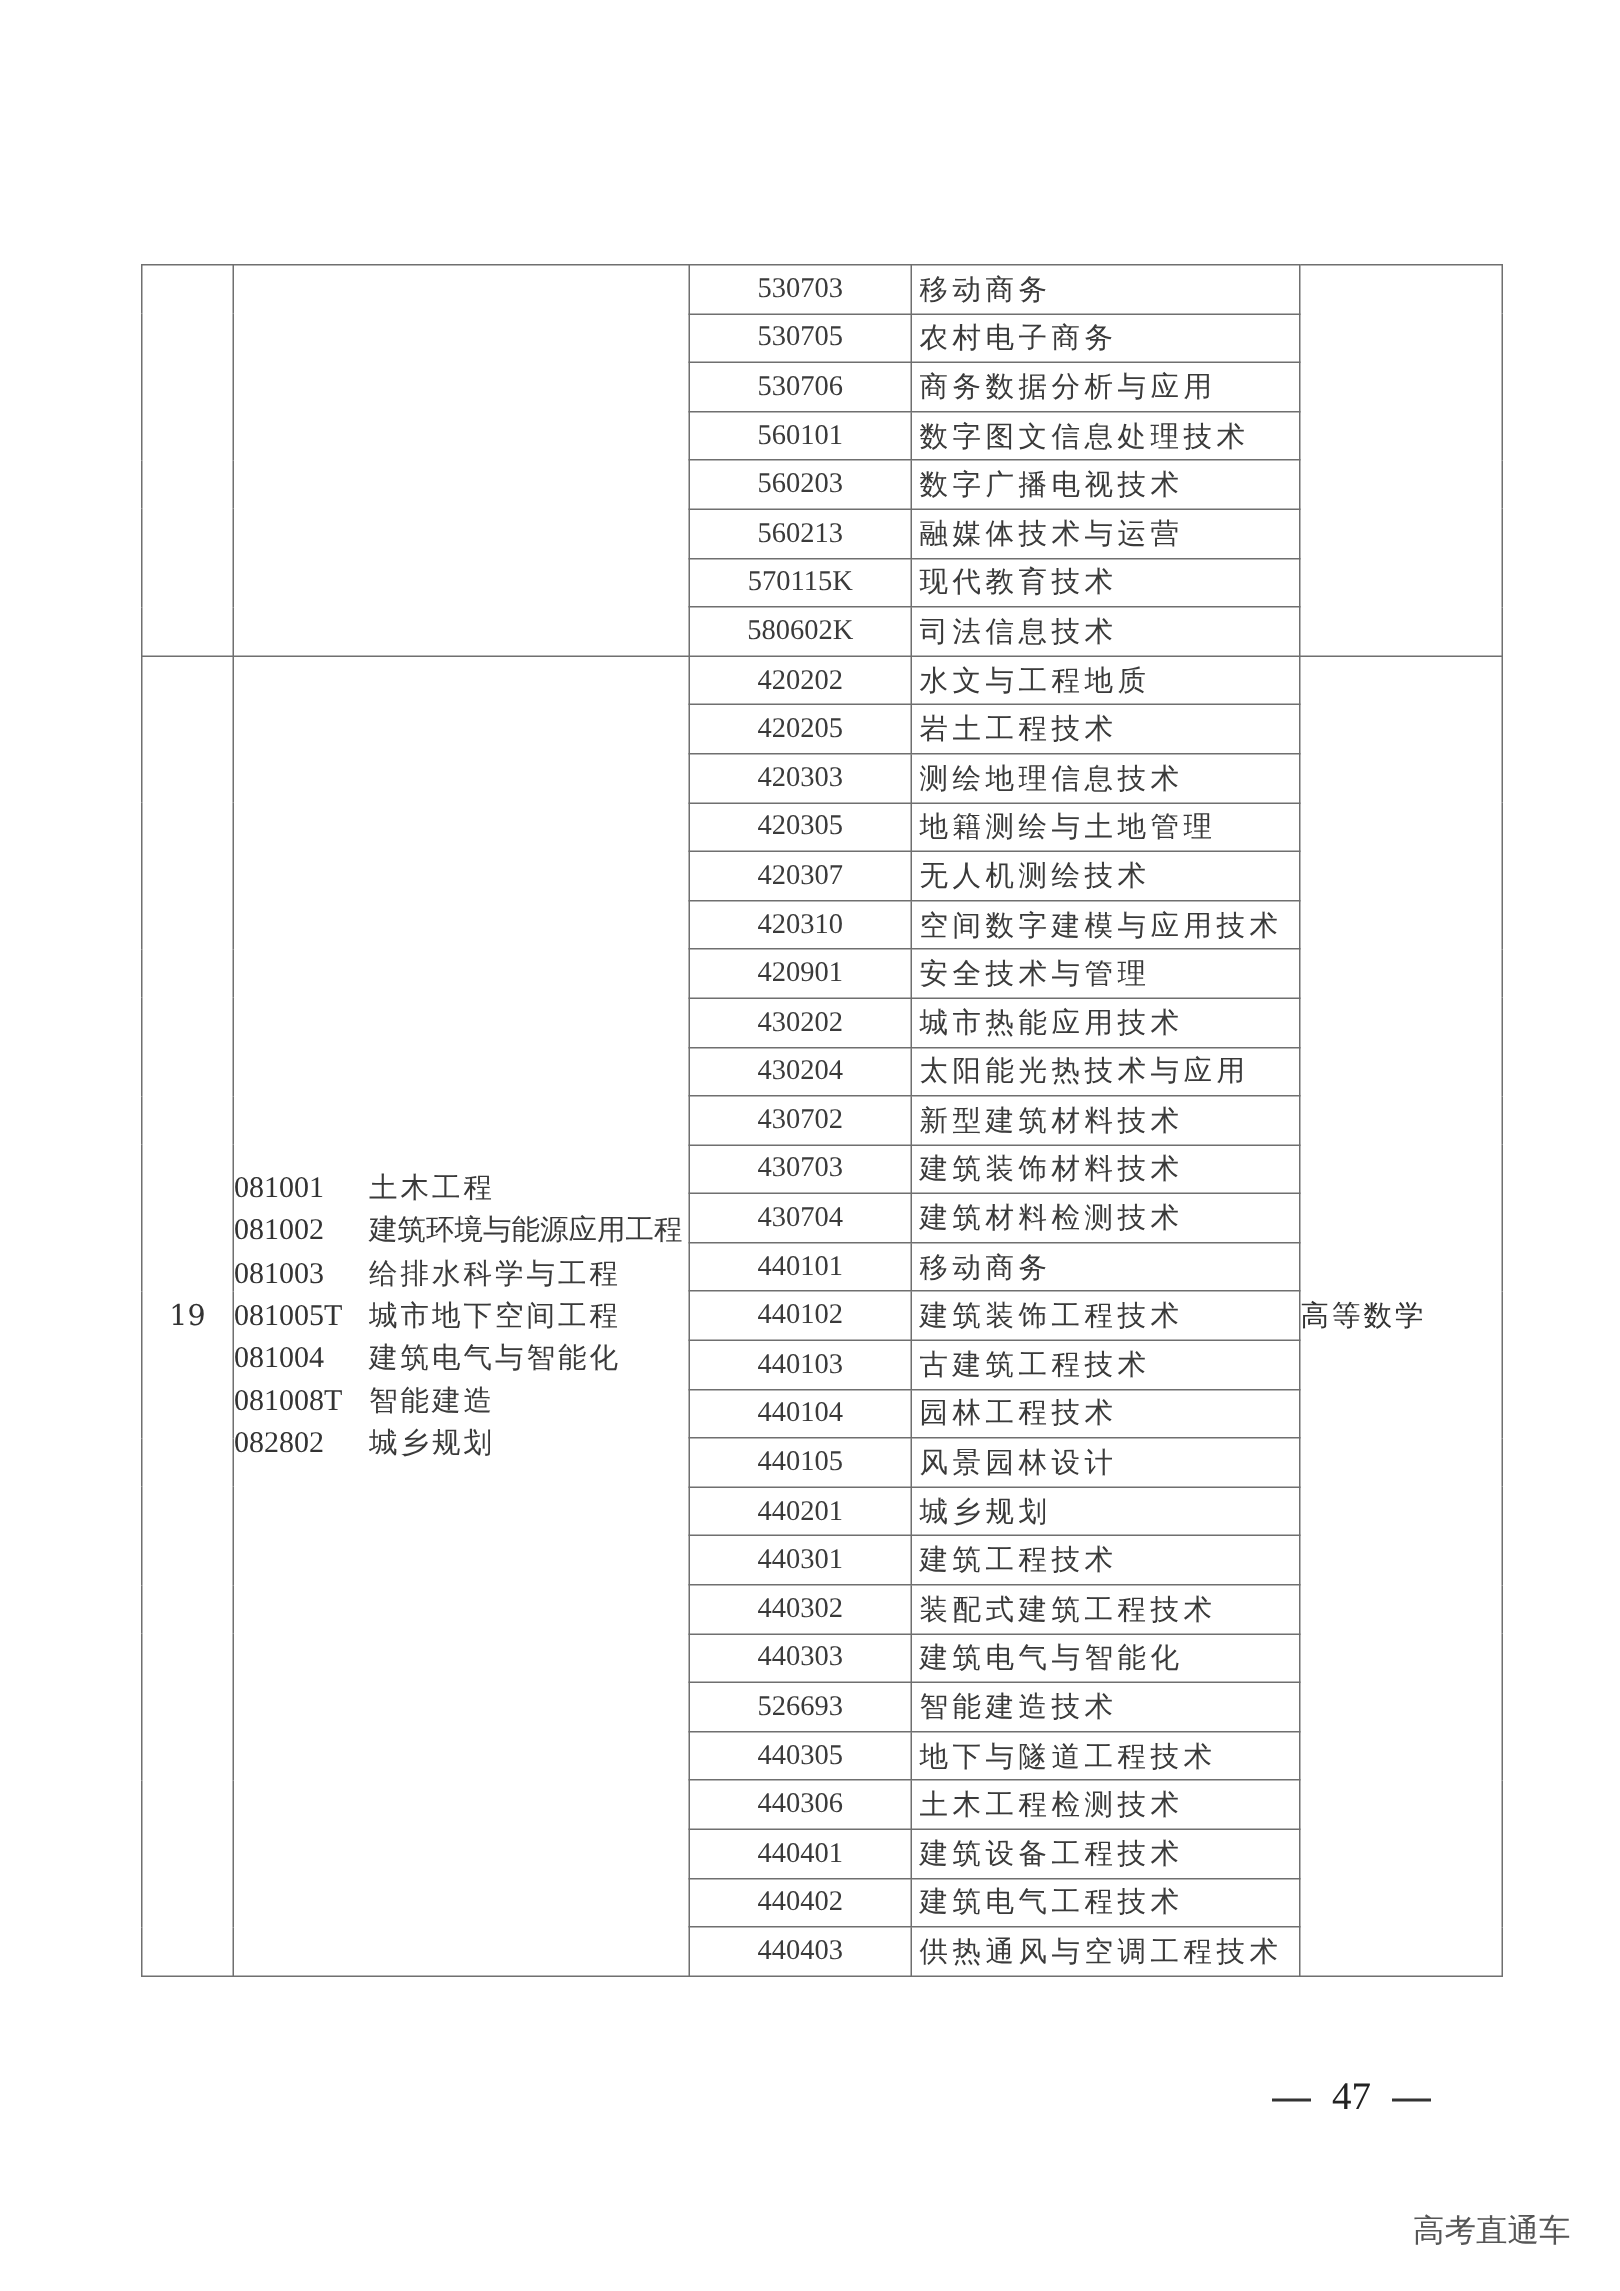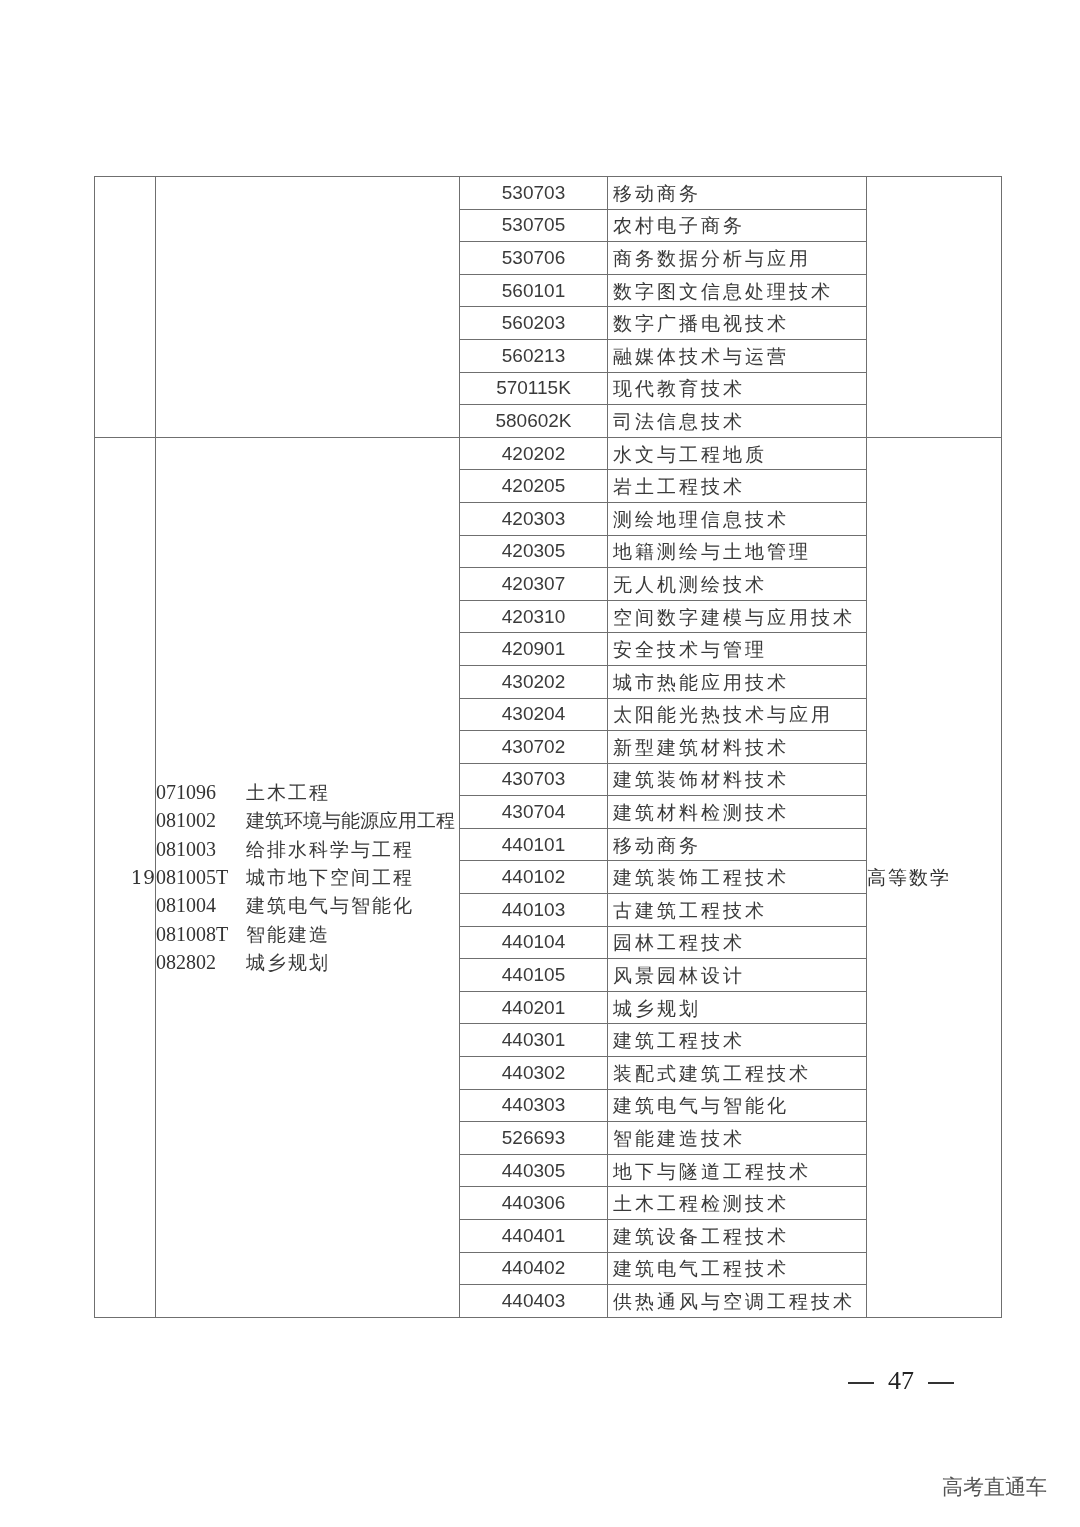--- a/index.html
+++ b/index.html
@@ -32,25 +32,25 @@
     vertical-align: middle;
     overflow: hidden;
     white-space: nowrap;
   }
   .col-seq { width: 61px; }
   .col-ug { width: 304px; }
   .col-code { width: 148px; }
   .col-name { width: 259px; }
   .col-subj { width: 135px; }
 
-  .td-seq { text-align: right; font-size: 19px; }
+  .td-seq { text-align: center; font-size: 19px; }
   .td-ug { text-align: left; padding-left: 0; }
   .td-code {
     text-align: center;
-    font-family: Liberation Sans, sans-serif;
+    font-family: Liberation Serif, serif;
     font-size: 20px;
     color: #3a3a3a;
   }
   .td-name {
     text-align: left;
     padding-left: 5px !important;
     letter-spacing: 3px;
     font-size: 19px;
     color: #3a3a3a;
     margin-left: 44px;
@@ -97,21 +97,21 @@
   }
   .page-number .dash {
     display: inline-block;
     width: 26px;
     height: 1.5px;
     background: #333;
     vertical-align: middle;
   }
   .page-number .num {
     display: inline-block;
-    margin: 0 14px;
+    margin: 17px 14px;
   }
   .watermark {
     position: absolute;
     left: 942px;
     top: 1473px;
     font-family: "DejaVu Sans", "Liberation Sans", sans-serif;
     font-size: 21px;
     color: #555555;
     letter-spacing: 0px;
     white-space: nowrap;
@@ -162,21 +162,21 @@
       </tr>
       <tr>
         <td class="td-code">580602K</td>
         <td class="td-name">司法信息技术</td>
       </tr>
       <tr>
         <td class="td-seq" rowspan="27">19</td>
         <td class="td-ug" rowspan="27">
           <ul class="ug-list">
             <li class="ug-item">
-              <span class="ug-code">071096</span>
+              <span class="ug-code">081001</span>
               <span class="ug-name">土木工程</span>
             </li>
             <li class="ug-item">
               <span class="ug-code">081002</span>
               <span class="ug-name tight">建筑环境与能源应用工程</span>
             </li>
             <li class="ug-item">
               <span class="ug-code">081003</span>
               <span class="ug-name">给排水科学与工程</span>
             </li>

